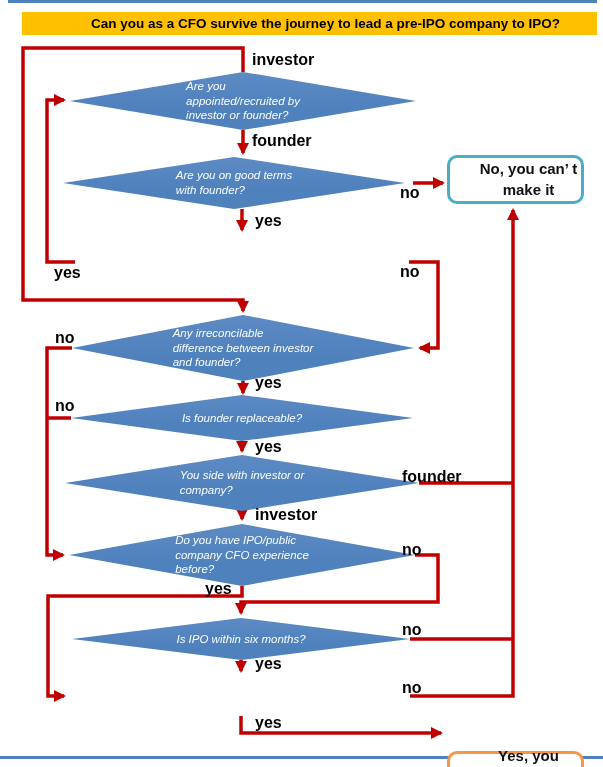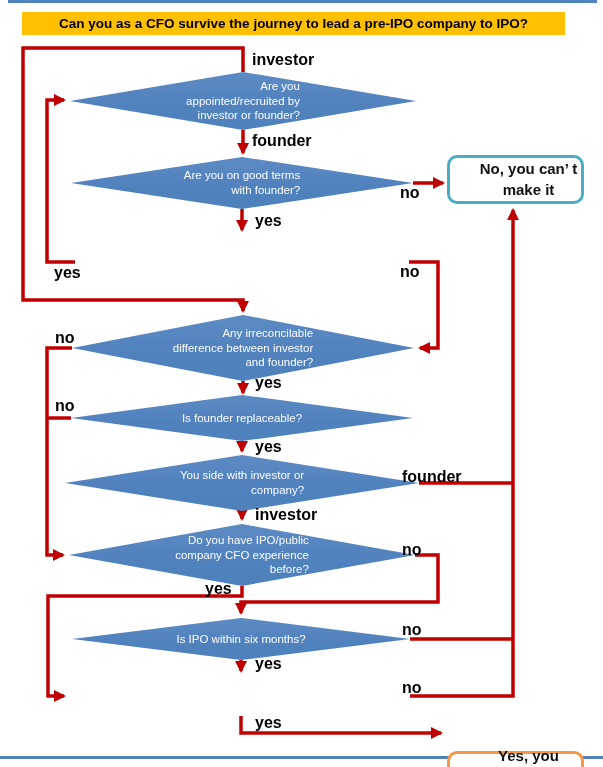--- a/index.html
+++ b/index.html
@@ -5,34 +5,34 @@
   html,body{margin:0;padding:0;background:#ffffff;}
   .page{
     position:relative;width:603px;height:767px;overflow:hidden;background:#fff;
     font-family:"Liberation Sans",sans-serif;
   }
   .topbar{position:absolute;left:8px;top:0;width:589px;height:3px;background:var(--page-border,#4F81BD);}
   .bottombar{position:absolute;left:0;top:756px;width:603px;height:3px;background:var(--page-border,#4F81BD);}
   .title{
     position:absolute;left:22px;top:12px;width:543px;height:23px;
     background:var(--title-bg,#FFC000);color:#000;font-weight:700;font-size:13.5px;
-    display:flex;align-items:center;justify-content:center;white-space:nowrap;
+    display:flex;align-items:center;justify-content:center;white-space:nowrap;padding-left:32px;
   }
   .edges{position:absolute;left:0;top:0;width:603px;height:767px;}
   .edges polyline{fill:none;stroke:var(--arrow,#C00000);stroke-width:3.5;stroke-linejoin:miter;}
   .edges .ah{fill:var(--arrow,#C00000);}
   .diamond{
     position:absolute;
     background:linear-gradient(180deg,#5d8ac3 0%,var(--diamond,#4F81BD) 65%);
     clip-path:polygon(50% 0,100% 50%,50% 100%,0 50%);
     display:flex;align-items:center;justify-content:center;text-align:center;
   }
   .dtext{
     color:#fbfdff;font-size:11.5px;line-height:1.28;white-space:pre-line;
-    text-align:right;padding:0 30px;
+    text-align:left;padding:0 30px;font-style:italic;
   }
   .elabel{
     position:absolute;font-weight:700;font-size:16px;color:#000;white-space:nowrap;
   }
   .result{
     position:absolute;width:137px;background:#fff;border-radius:10px;
     display:flex;align-items:center;justify-content:center;text-align:center;
     font-weight:700;font-size:15px;color:#111;line-height:1.35;padding-left:26px;
   }
   .result .rtext{white-space:pre-line;}
@@ -73,21 +73,21 @@
     <polyline points="410,639 513,639"></polyline>
     <polyline points="410,696 513,696 513,210" marker-end="url(#ah)"></polyline>
     <polyline points="241,716 241,733 441,733" marker-end="url(#ah)"></polyline>
   </svg>
 
   <div class="diamond" style="left:70px;top:72px;width:346px;height:58px">
     <span class="dtext">Are you
 appointed/recruited by
 investor or founder?</span>
   </div>
-  <div class="diamond" style="left:71px;top:157px;width:342px;height:52px">
+  <div class="diamond" style="left:63px;top:157px;width:342px;height:52px">
     <span class="dtext">Are you on good terms
 with founder?</span>
   </div>
   <div class="diamond" style="left:72px;top:315px;width:342px;height:66px">
     <span class="dtext">Any irreconcilable
 difference between investor
 and founder?</span>
   </div>
   <div class="diamond" style="left:71px;top:395px;width:342px;height:46px">
     <span class="dtext">Is founder replaceable?</span>

